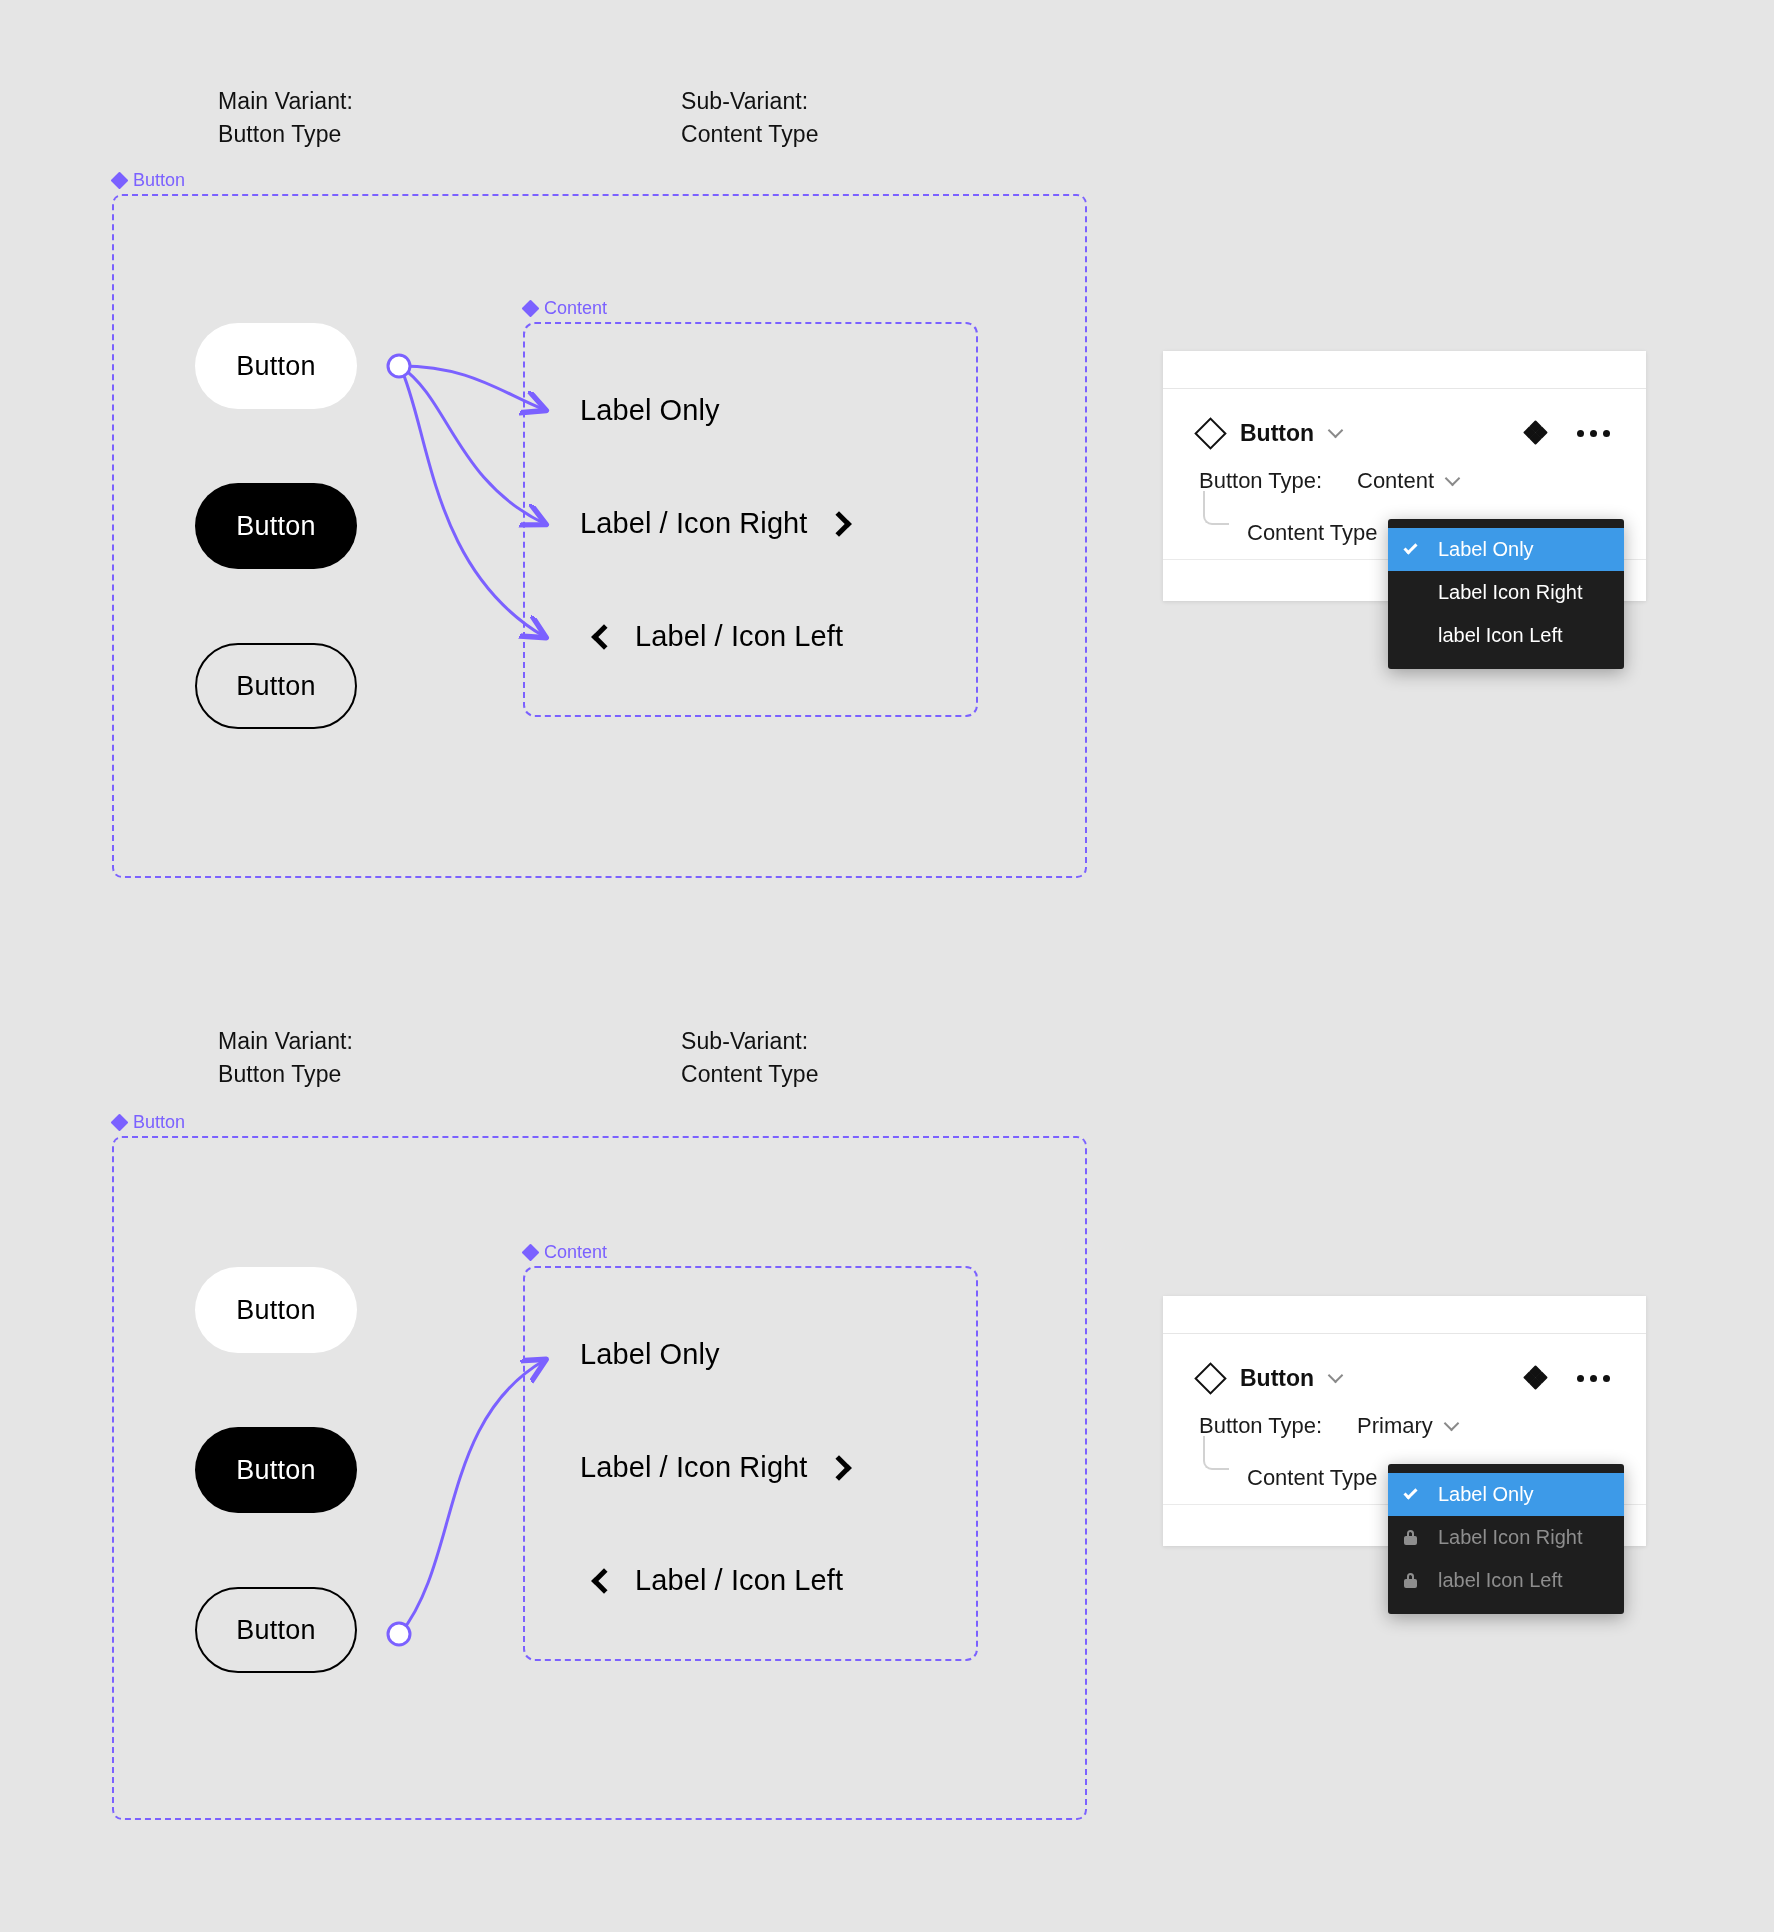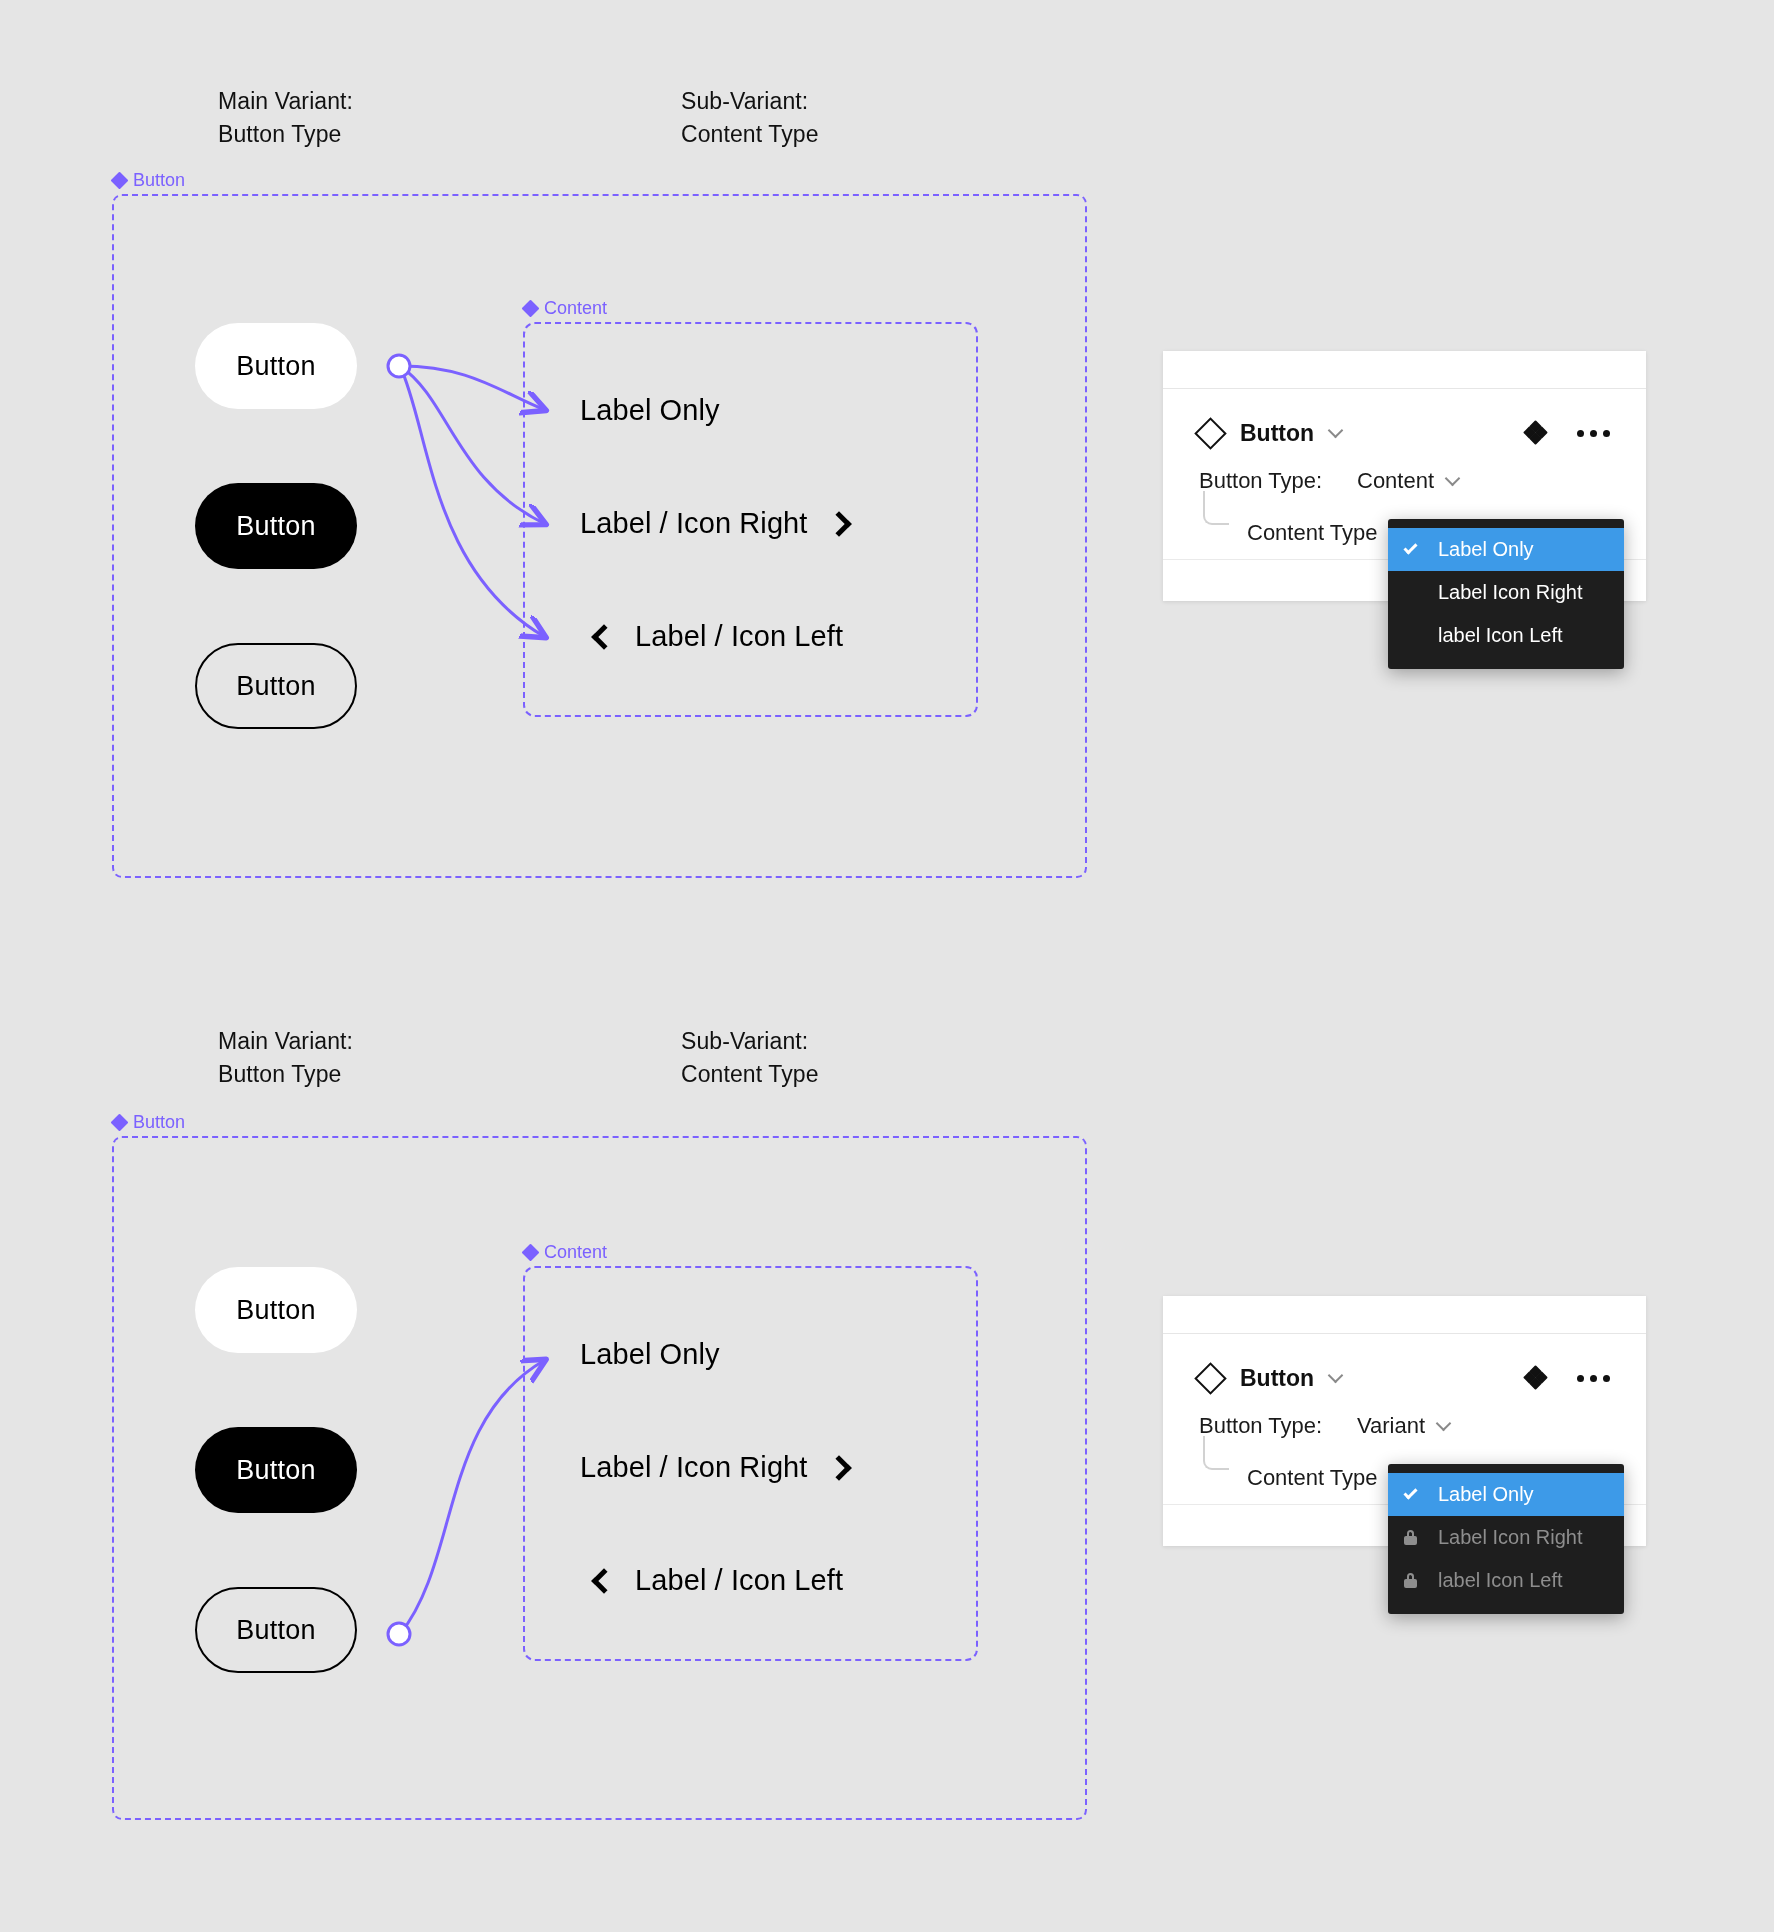--- a/index.html
+++ b/index.html
@@ -386,21 +386,21 @@
         <span class="icon-dots">
           <i></i>
             <i></i>
             <i></i>
         </span>
       </div>
 
       <div class="prop-row">
         <span class="prop-label">Button Type:</span>
         <span class="prop-value">
-          <span>Variant</span>
+          <span>Primary</span>
           <span class="caret"></span>
         </span>
       </div>
 
       <div class="prop-row nested">
         <span class="elbow"></span>
         <span class="prop-label">Content Type</span>
       </div>
     </div>
     <div class="panel-foot"></div>

